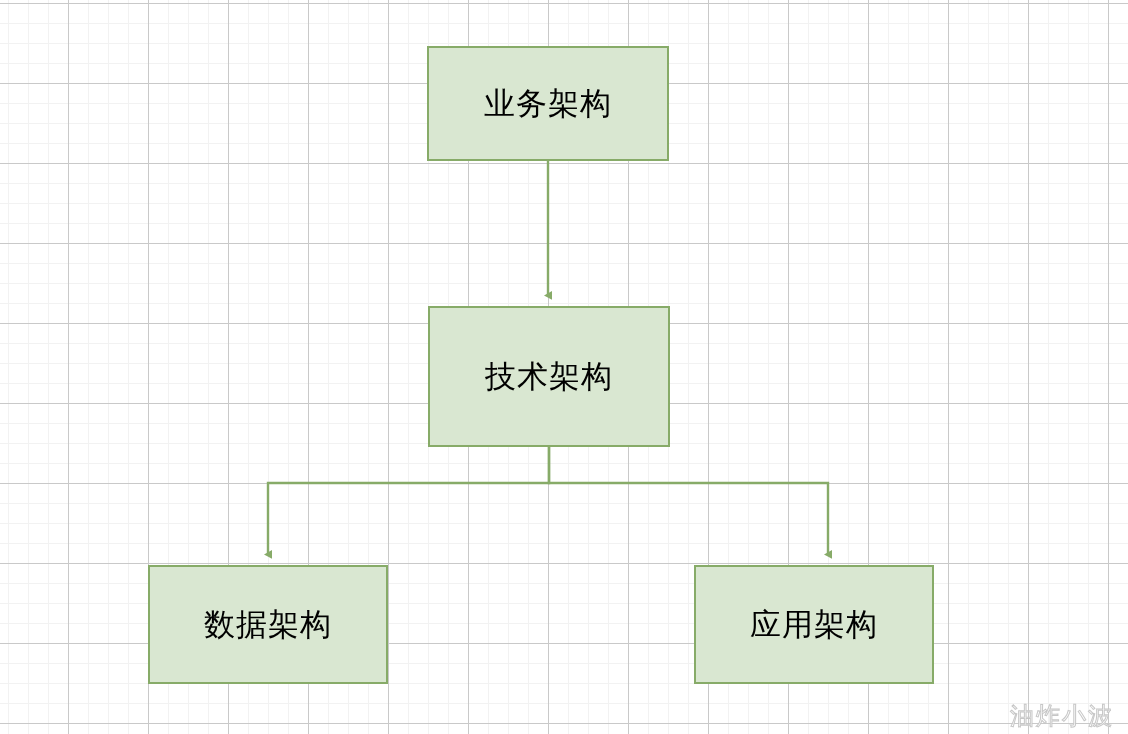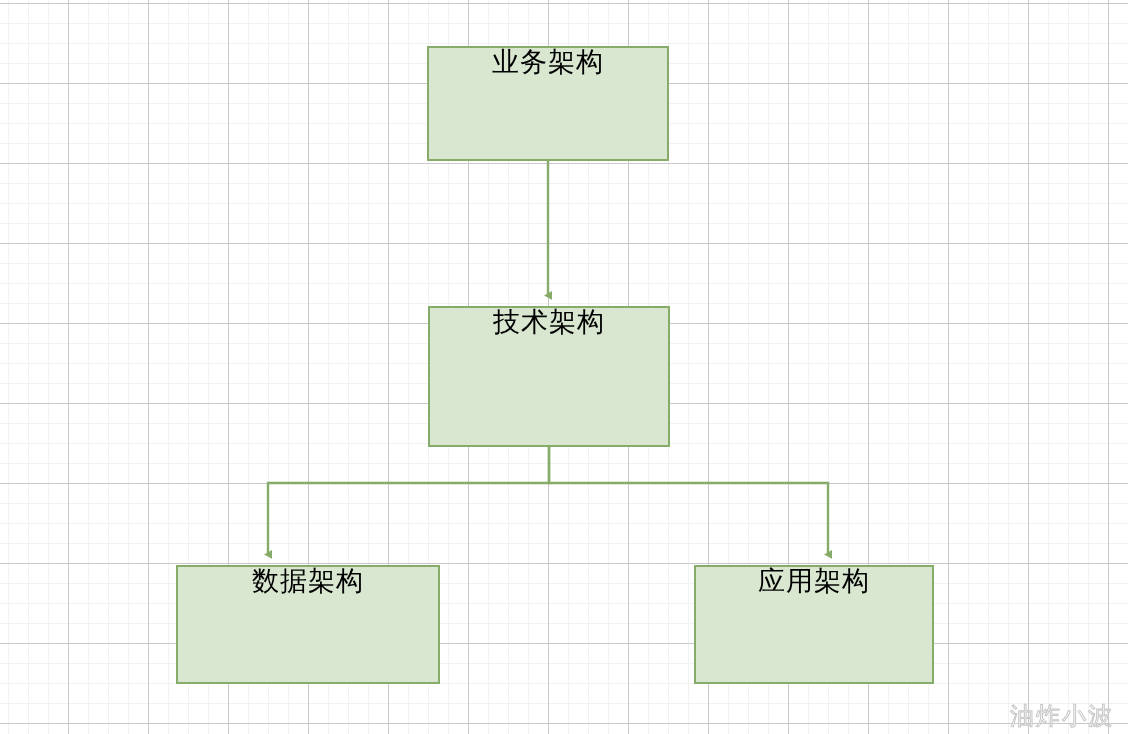--- a/index.html
+++ b/index.html
@@ -43,33 +43,33 @@
     left: 0;
     top: 0;
     width: 1128px;
     height: 734px;
     pointer-events: none;
   }
   .node {
     position: absolute;
     box-sizing: border-box;
     display: flex;
-    align-items: flex-start;
+    align-items: center;
     justify-content: center;
     background: #d9e7d1;
     border: 2px solid #87ab68;
     color: #000000;
-    font-size: 27px;
+    font-size: 31px;
     line-height: 1;
     letter-spacing: 1px;
     white-space: nowrap;
   }
   #node-business  { left: 427px; top: 46px;  width: 242px; height: 115px; }
   #node-technical { left: 428px; top: 306px; width: 242px; height: 141px; }
-  #node-data      { left: 148px; top: 565px; width: 264px; height: 119px; margin-left: 28px; }
+  #node-data      { left: 148px; top: 565px; width: 240px; height: 119px; }
   #node-application { left: 694px; top: 565px; width: 240px; height: 119px; }
 
   #watermark {
     position: absolute;
     right: 14px;
     bottom: 6px;
     font-size: 24px;
     line-height: 1;
     letter-spacing: 2px;
     color: #ffffff;

